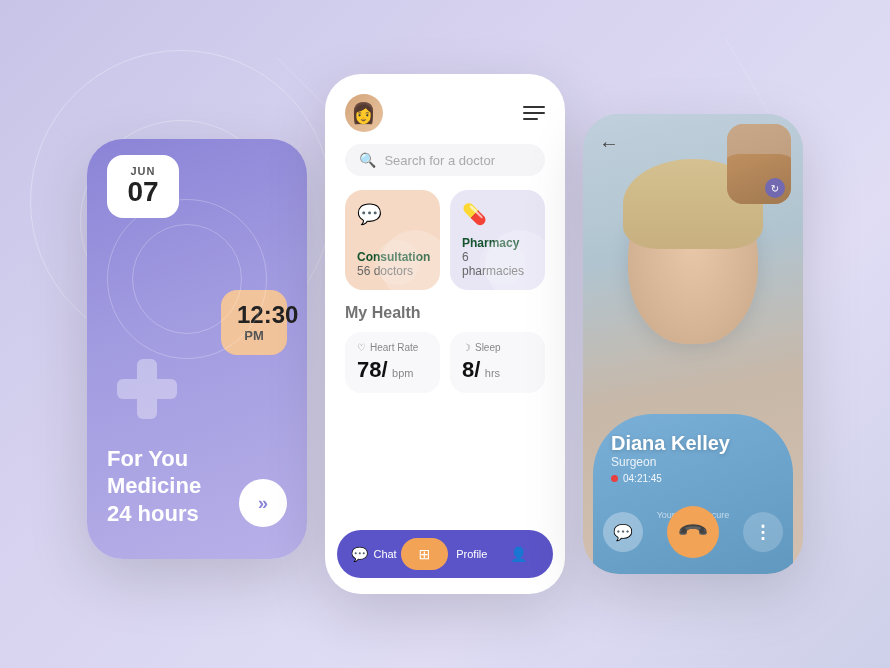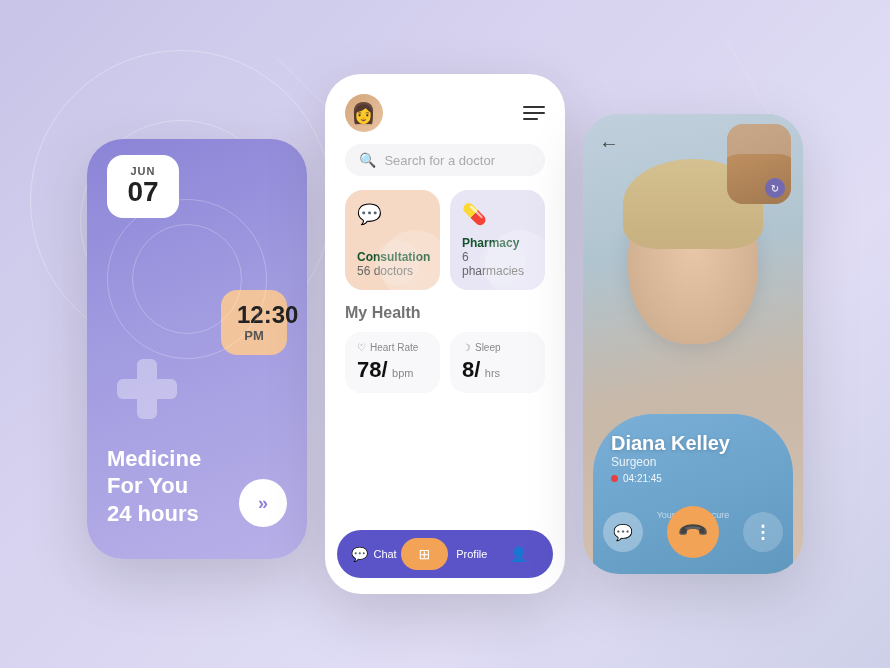--- a/index.html
+++ b/index.html
@@ -551,22 +551,22 @@
 
     <div class="phone-1-cross">
       <div class="cross-shape">
         <div class="cross-h"></div>
         <div class="cross-v"></div>
       </div>
     </div>
 
     <div class="phone-1-bottom">
       <div class="phone-1-tagline">
+        <div>For You</div>
         <div>Medicine</div>
-        <div>For You</div>
         <div>24 hours</div>
       </div>
       <div class="phone-1-btn">»</div>
     </div>
   </div>
 
   <div class="phone phone-2">
 
     <div class="phone-2-header">
       <div class="avatar-circle">

